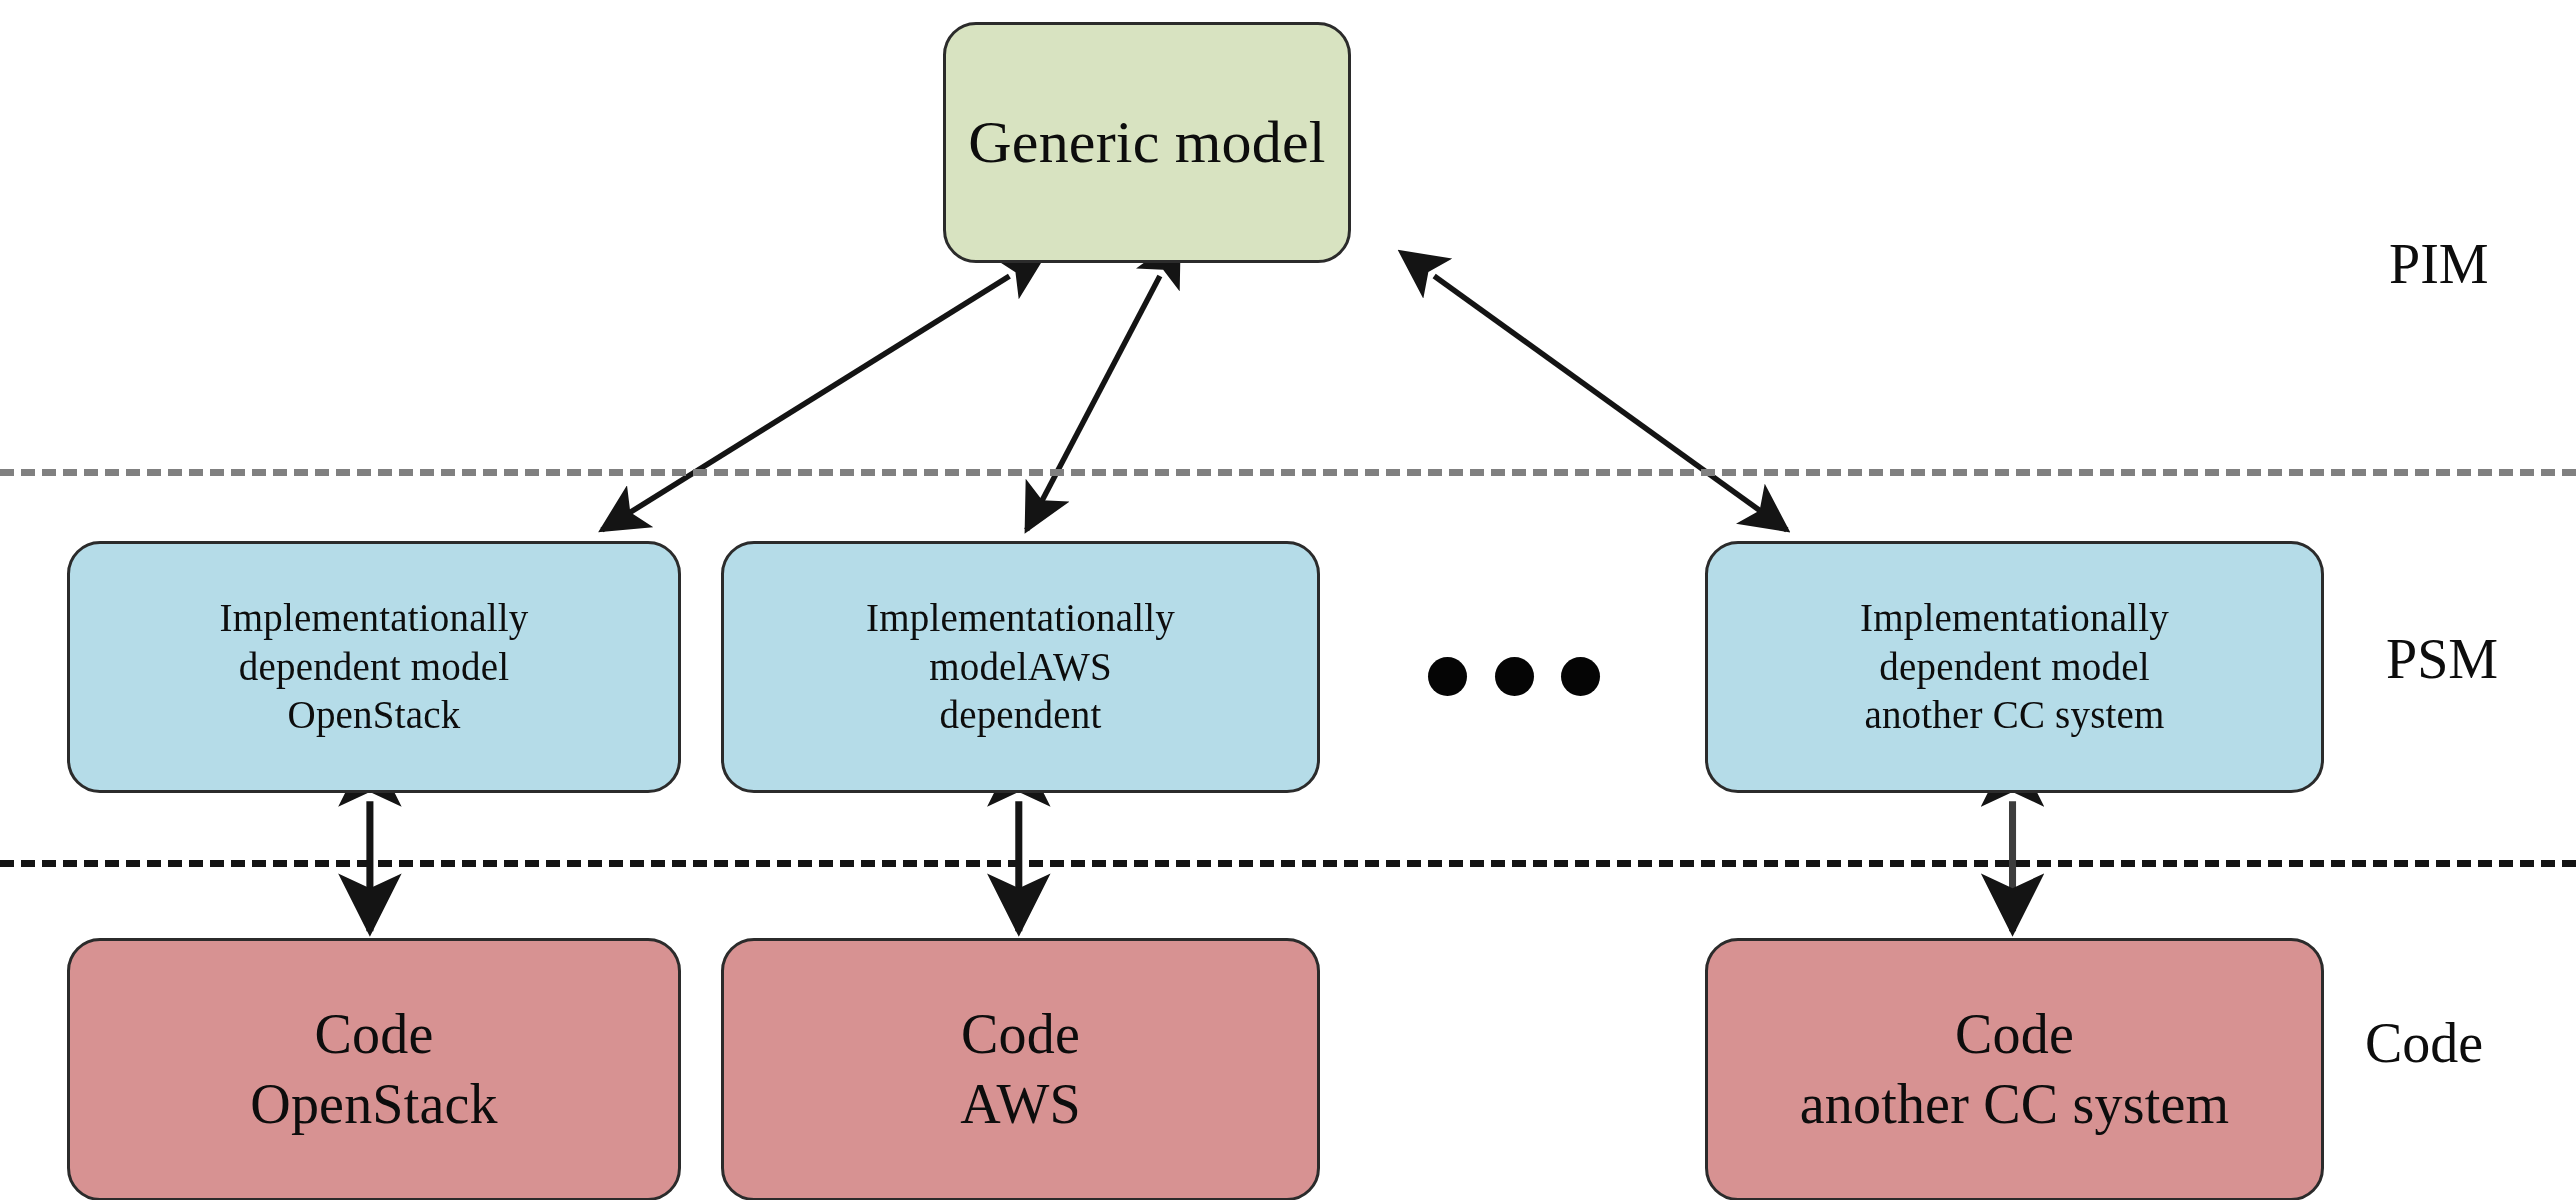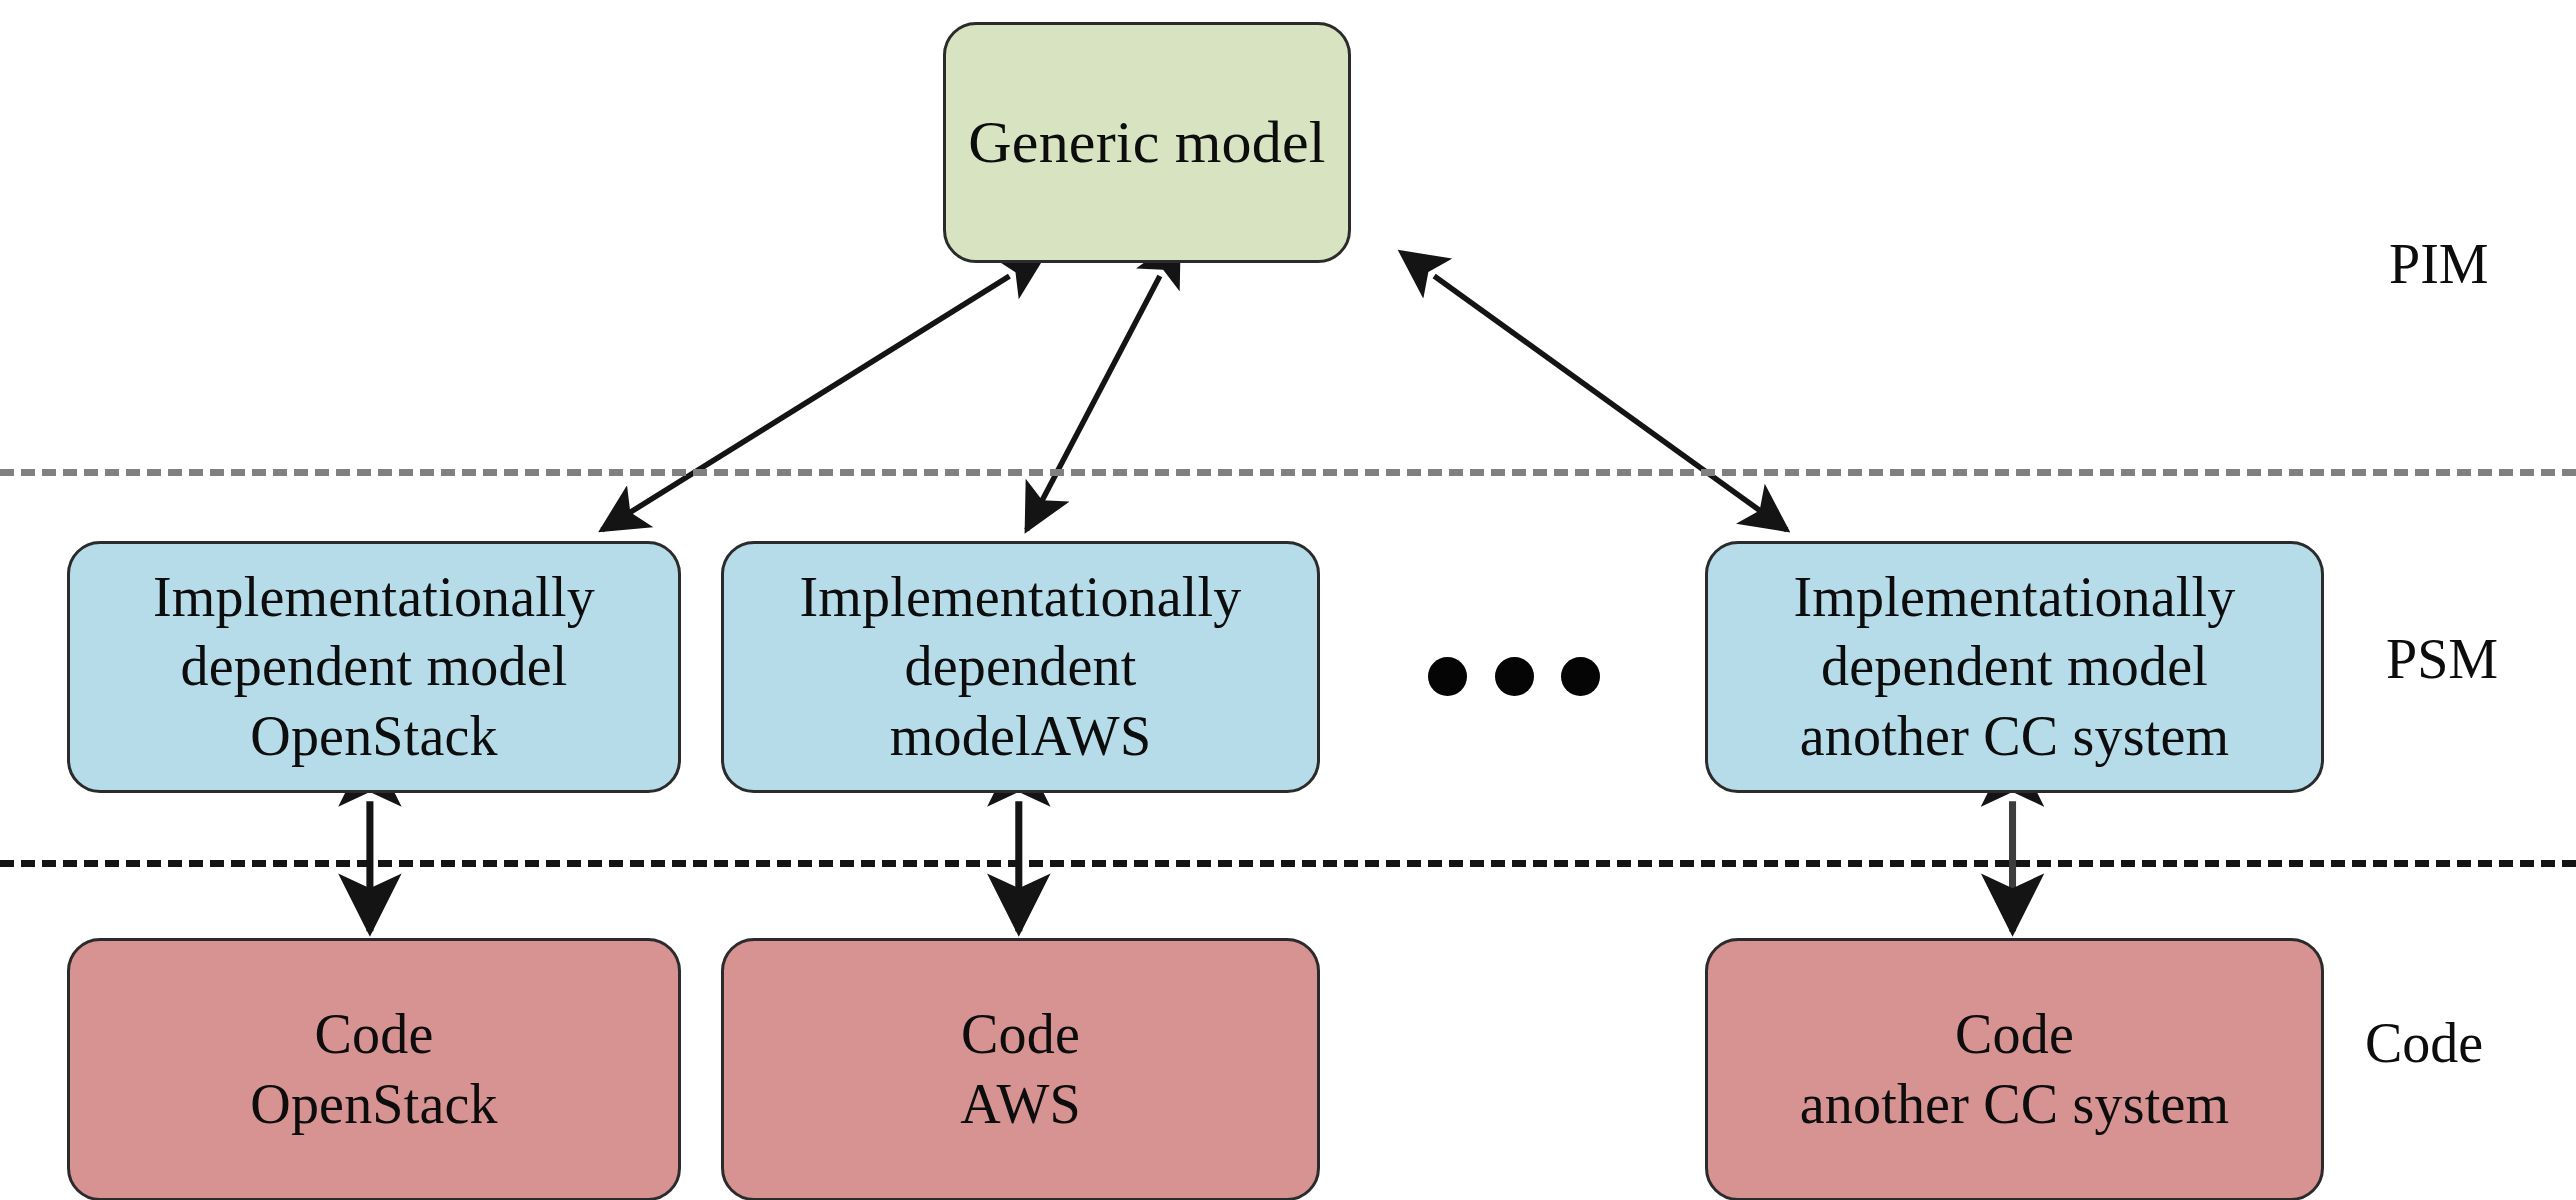--- a/index.html
+++ b/index.html
@@ -34,21 +34,21 @@
   
   #node-generic {
     left: 943px; top: 22px; width: 408px; height: 241px;
     background: #d8e3c1;
     font-size: 60px;
   }
 
   
   .psm {
     background: #b5dce8;
-    font-size: 56px;
+    font-size: 39px;
     top: 541px; height: 252px;
     padding: 0 7.8px;
   }
   #node-psm-openstack { left: 67px;   width: 614px; }
   #node-psm-aws       { left: 721px;  width: 599px; }
   #node-psm-other     { left: 1705px; width: 619px; }
 
   
   .code {
     background: #d79292;
@@ -139,22 +139,22 @@
   <div class="separator" id="separator-pim-psm"></div>
 
   <div class="node psm" id="node-psm-openstack">
     <span class="line">Implementationally</span>
     <span class="line">dependent model</span>
     <span class="line">OpenStack</span>
   </div>
 
   <div class="node psm" id="node-psm-aws">
     <span class="line">Implementationally</span>
+    <span class="line">modelAWS</span>
     <span class="line">dependent</span>
-    <span class="line">modelAWS</span>
   </div>
 
   <div id="ellipsis-dots">
     <span class="dot"></span>
     <span class="dot"></span>
     <span class="dot"></span>
   </div>
 
   <div class="node psm" id="node-psm-other">
     <span class="line">Implementationally</span>

